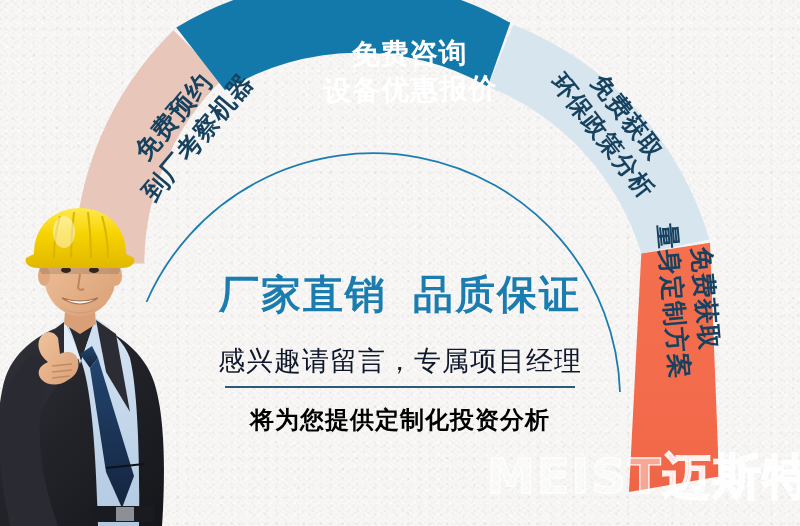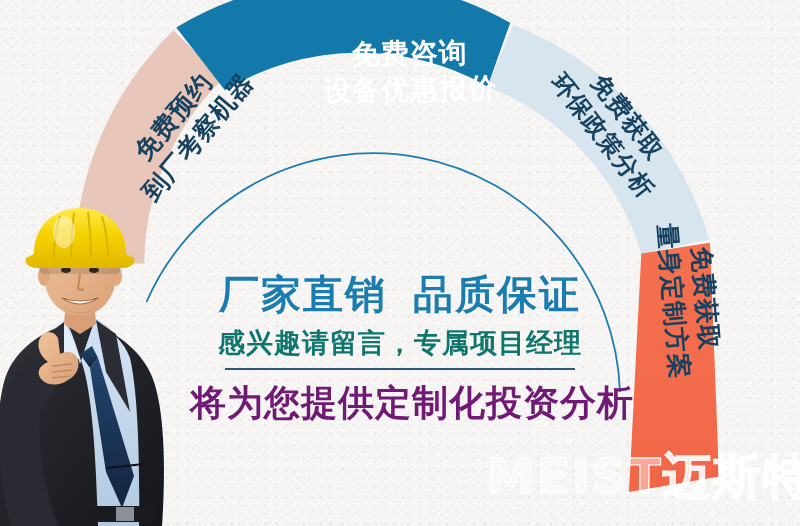--- a/index.html
+++ b/index.html
@@ -69,28 +69,28 @@
     position:absolute;left:190px;top:272px;width:420px;z-index:5;
     text-align:center;
   }
   #headline{
     font-size:40px;font-weight:700;color:#1b7cb0;letter-spacing:2px;
     line-height:1.12;white-space:nowrap;
     text-shadow:0 1px 0 rgba(255,255,255,.6);
   }
   #headline .gap{display:inline-block;width:26px;}
   #sub1{
-    margin-top:10px;font-size:27px;font-weight:700;color:#0f766e;
+    margin-top:28px;font-size:27px;font-weight:400;color:#0f172a;
     letter-spacing:1px;line-height:1.2;white-space:nowrap;
   }
   #rule{
     height:2px;background:#1d4c6b;margin:9px auto 0;width:350px;opacity:.92;
   }
   #sub2{
-    margin-top:11px;font-size:36px;font-weight:600;color:#701a75;
+    margin-top:18px;font-size:24px;font-weight:600;color:#000000;
     letter-spacing:1px;line-height:1.2;white-space:nowrap;
   }
 
   
   #watermark{
     position:absolute;left:487px;top:452px;z-index:7;
     font-size:48px;font-weight:800;letter-spacing:2px;line-height:1;
     color:transparent;white-space:nowrap;
     -webkit-text-stroke:1.4px rgba(255,255,255,.92);
     text-shadow:0 0 1px rgba(255,255,255,.45);

